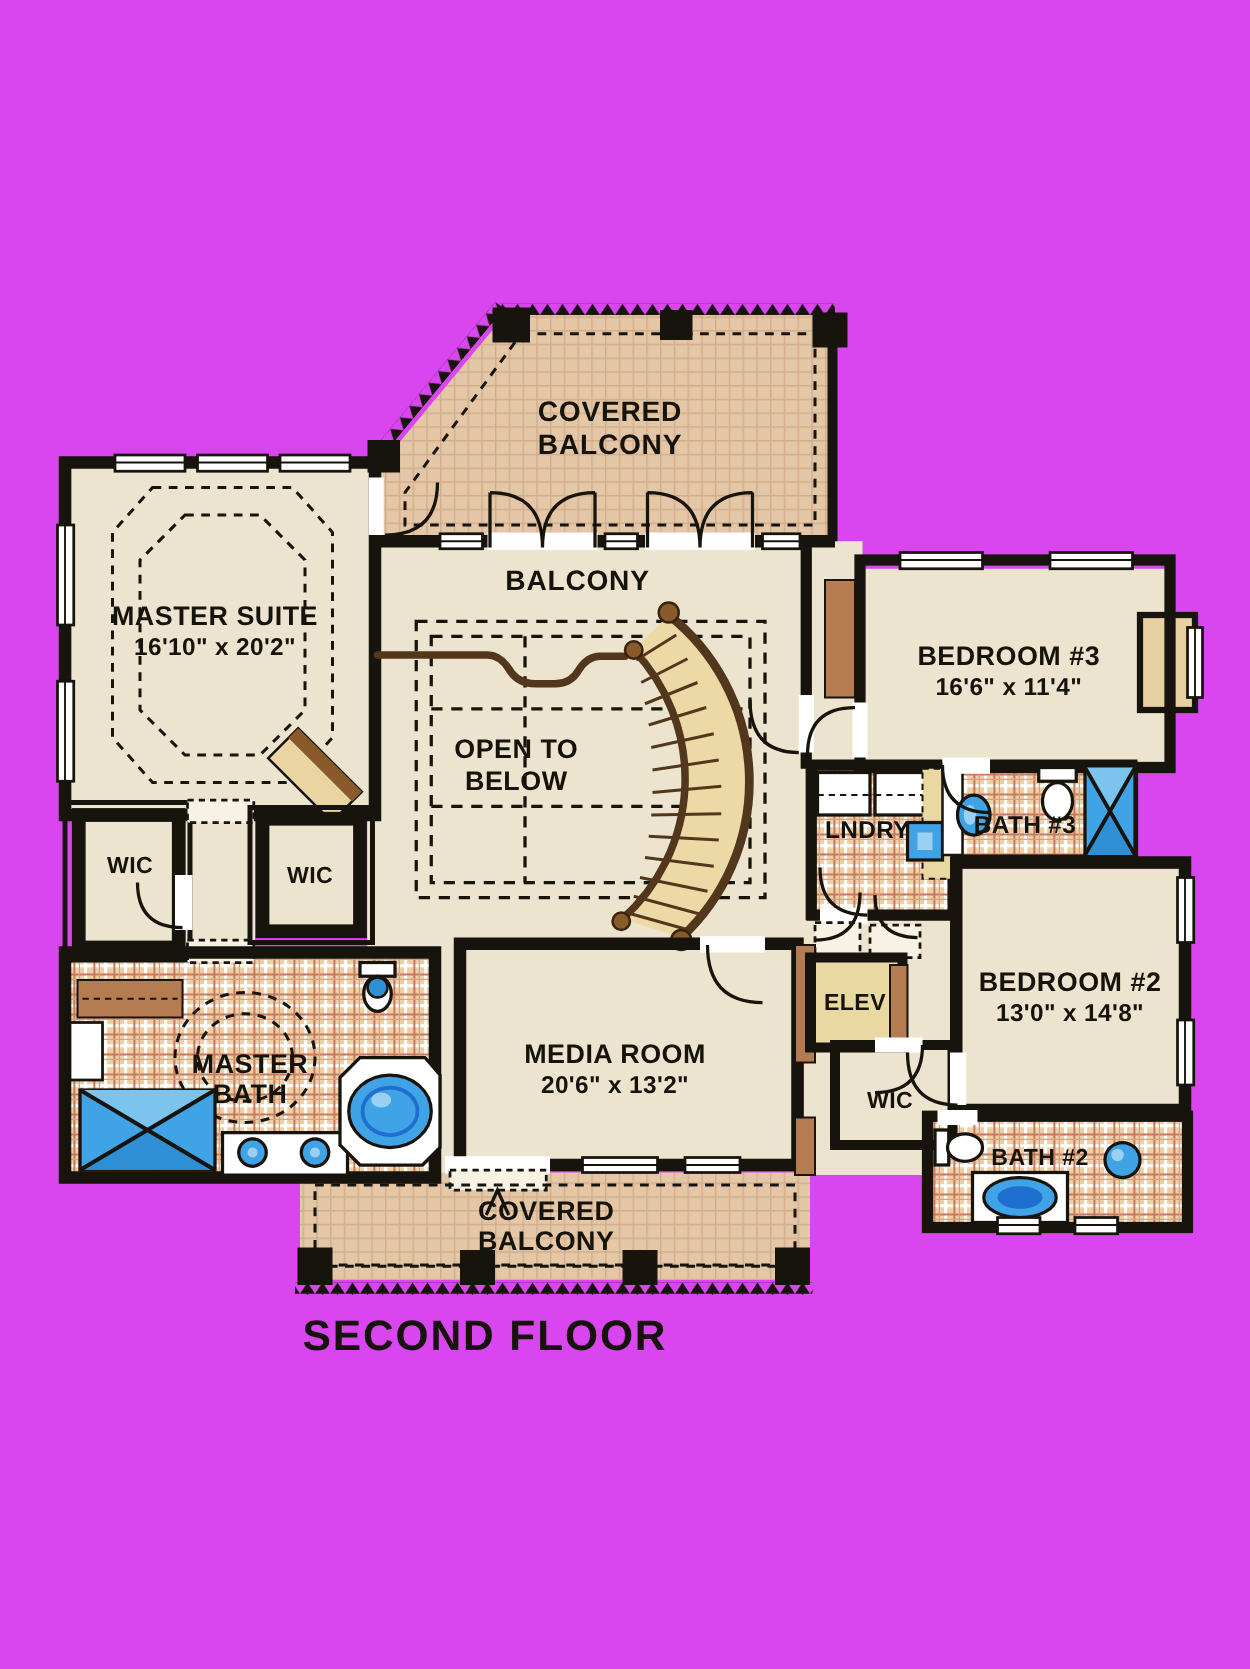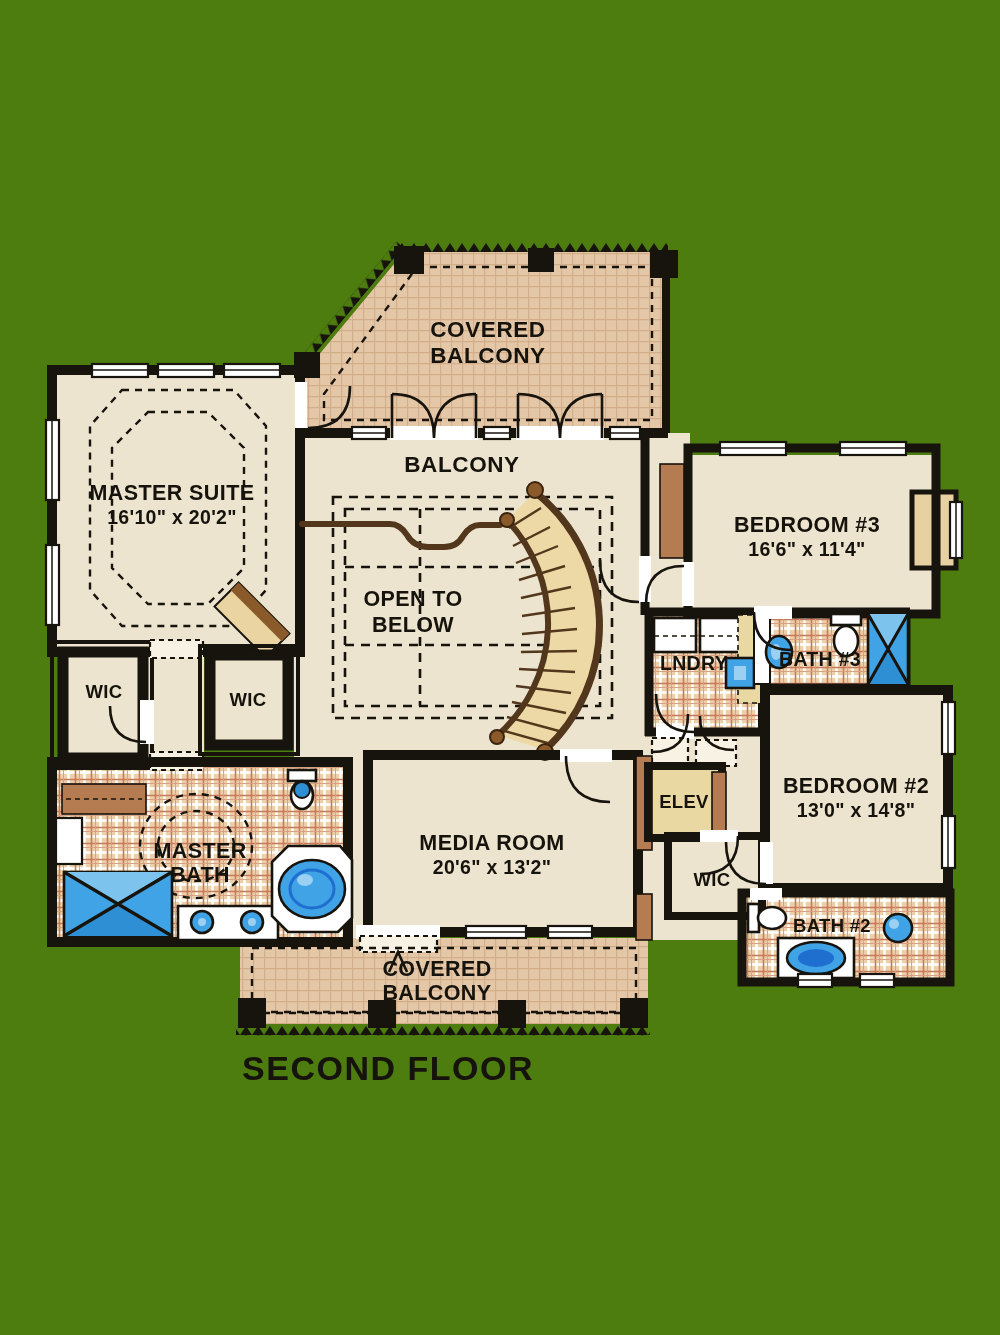--- a/index.html
+++ b/index.html
@@ -1,16 +1,16 @@
 <!DOCTYPE html>
 <html><head>
 <meta charset="utf-8">
 <style>
   html,body{margin:0;padding:0;background:#fff}
-  .stage{position:relative;width:1000px;height:1335px;background:#4d7c0f;font-family:"Liberation Sans",sans-serif;overflow:hidden}
+  .stage{position:relative;width:1000px;height:1335px;background:#d946ef;font-family:"Liberation Sans",sans-serif;overflow:hidden}
   svg{display:block}
   svg text{font-family:"Liberation Sans",sans-serif;font-weight:bold;fill:#16120c;text-anchor:middle}
   .t22{font-size:22.5px;letter-spacing:.6px}
   .t21{font-size:21.5px;letter-spacing:.4px}
   .t19{font-size:19.5px;letter-spacing:.3px}
   .t18{font-size:18.5px;letter-spacing:.3px}
   .t34{font-size:34px;letter-spacing:1.5px}
   .wall{fill:none;stroke:#17130d}
   .dash{fill:none;stroke:#17130d;stroke-dasharray:9 7;stroke-width:2.6}
   .dash2{fill:none;stroke:#17130d;stroke-dasharray:7 6;stroke-width:2.4}

